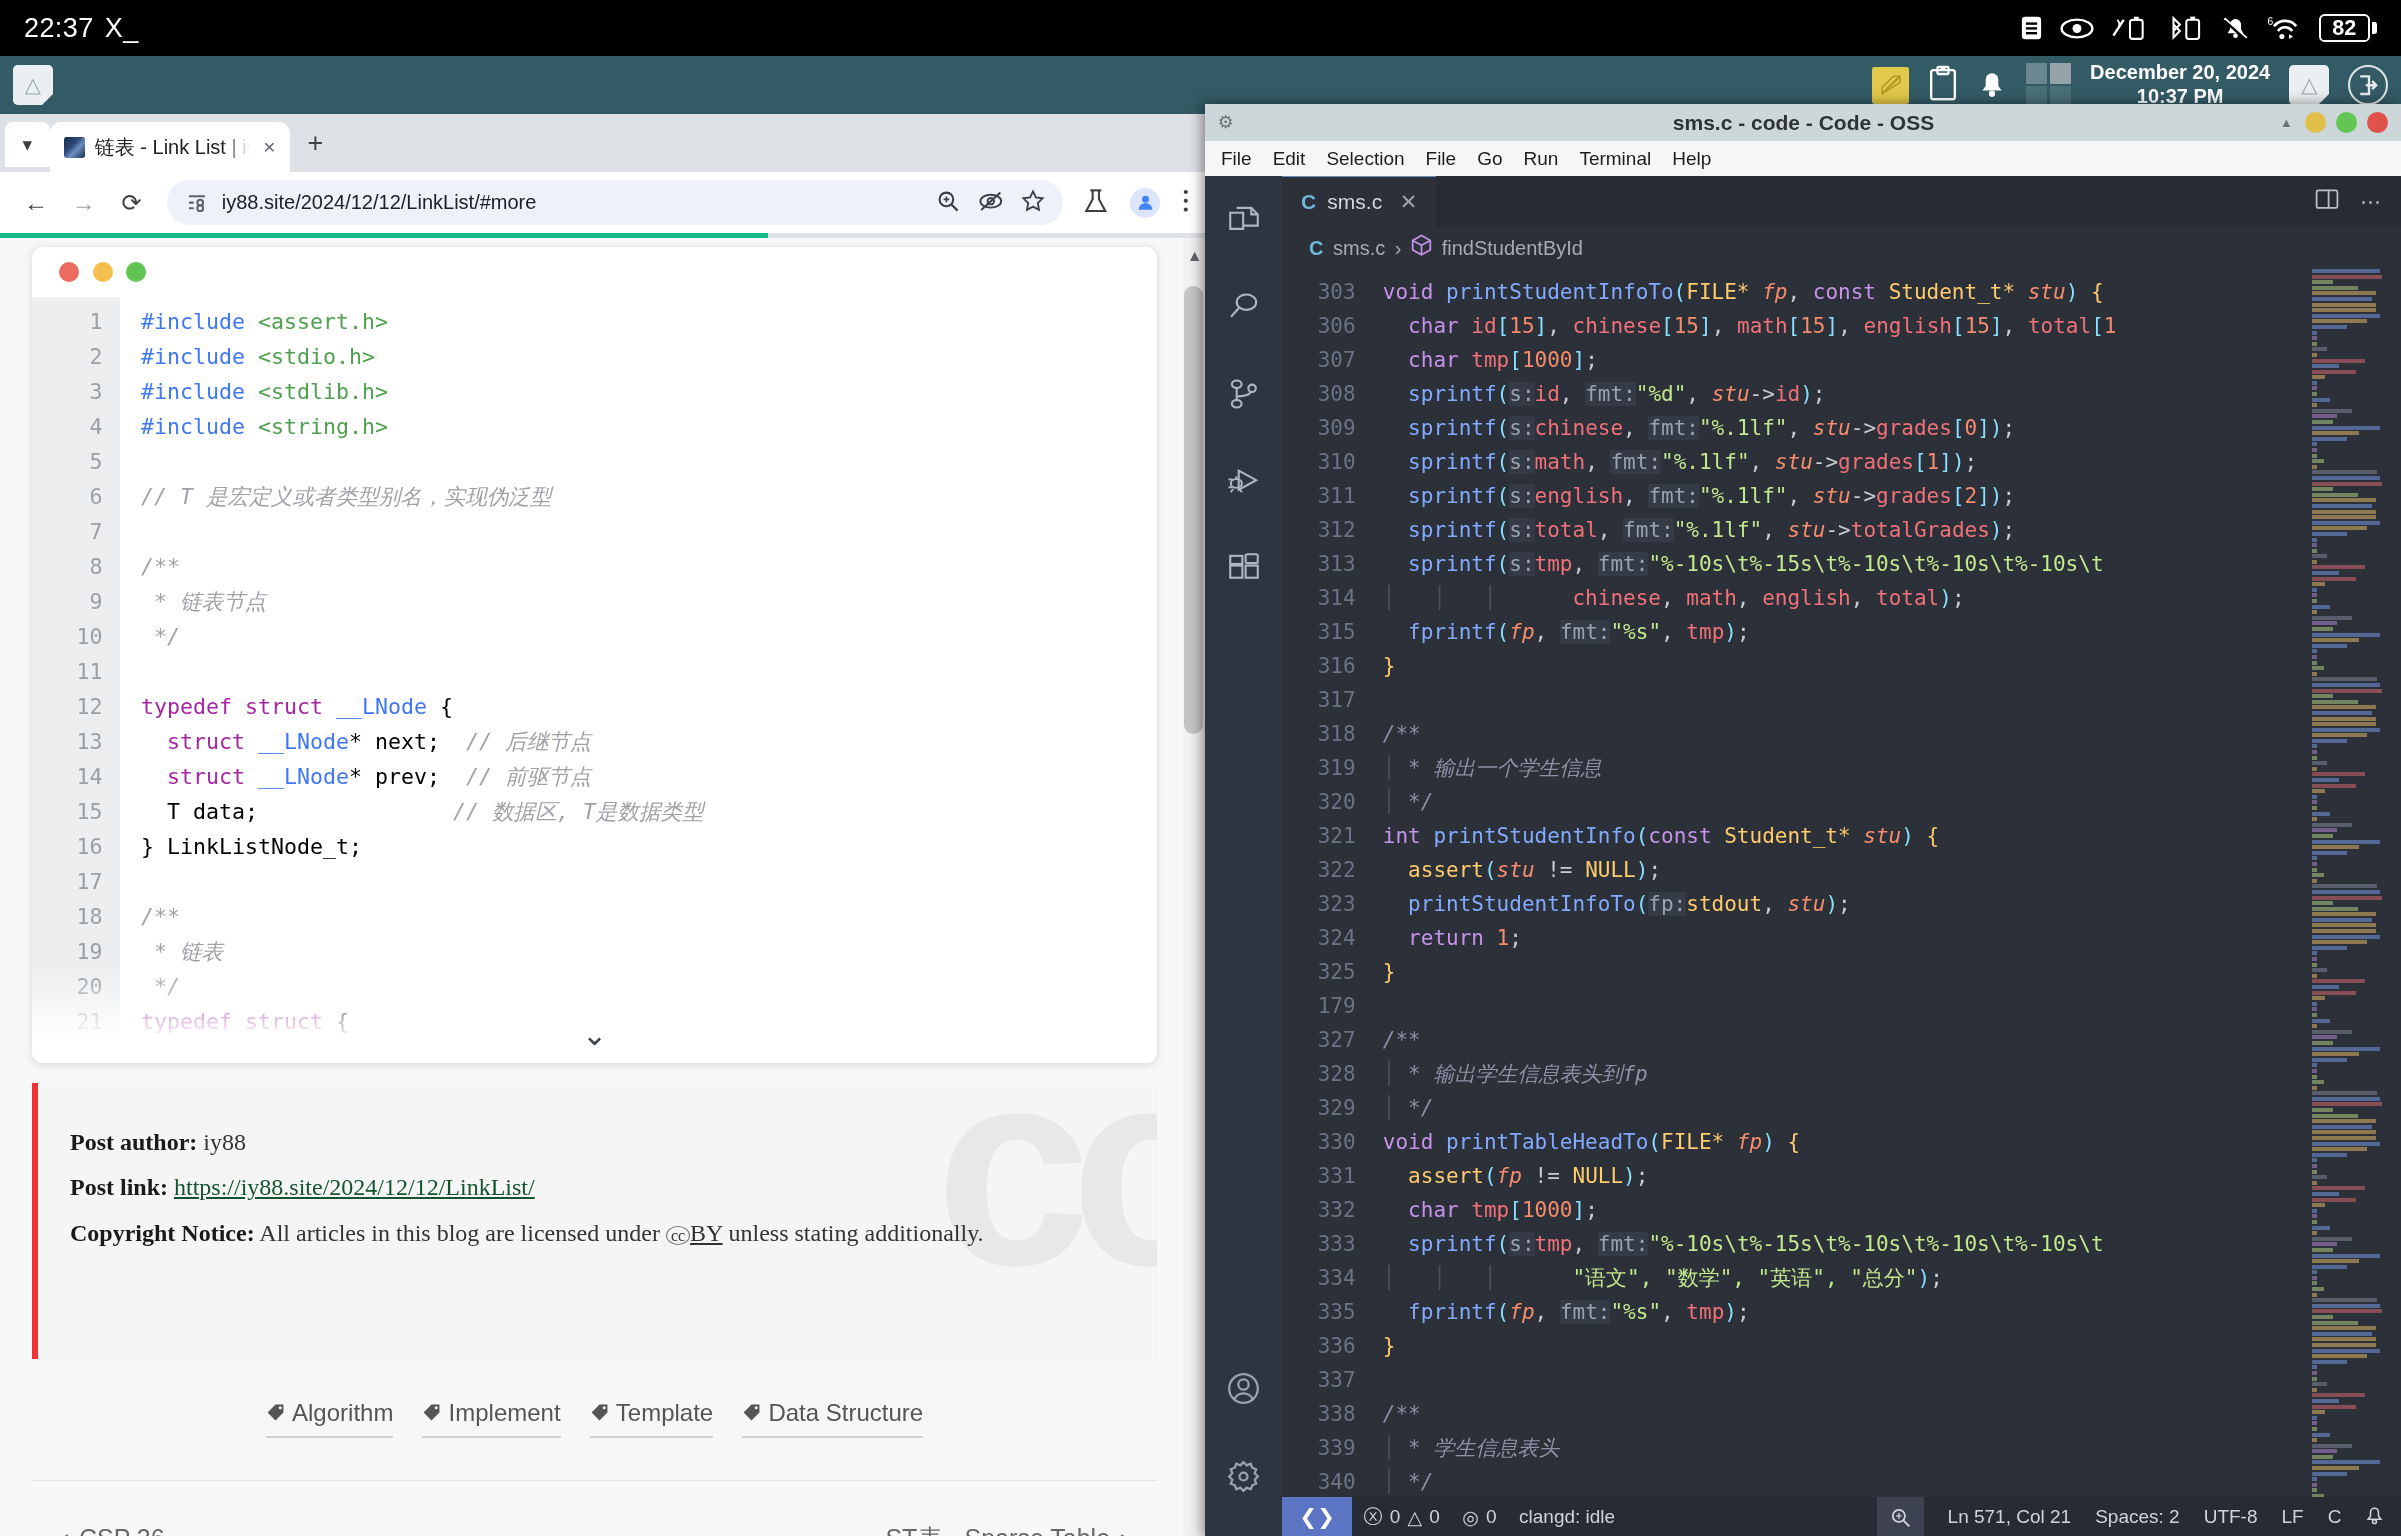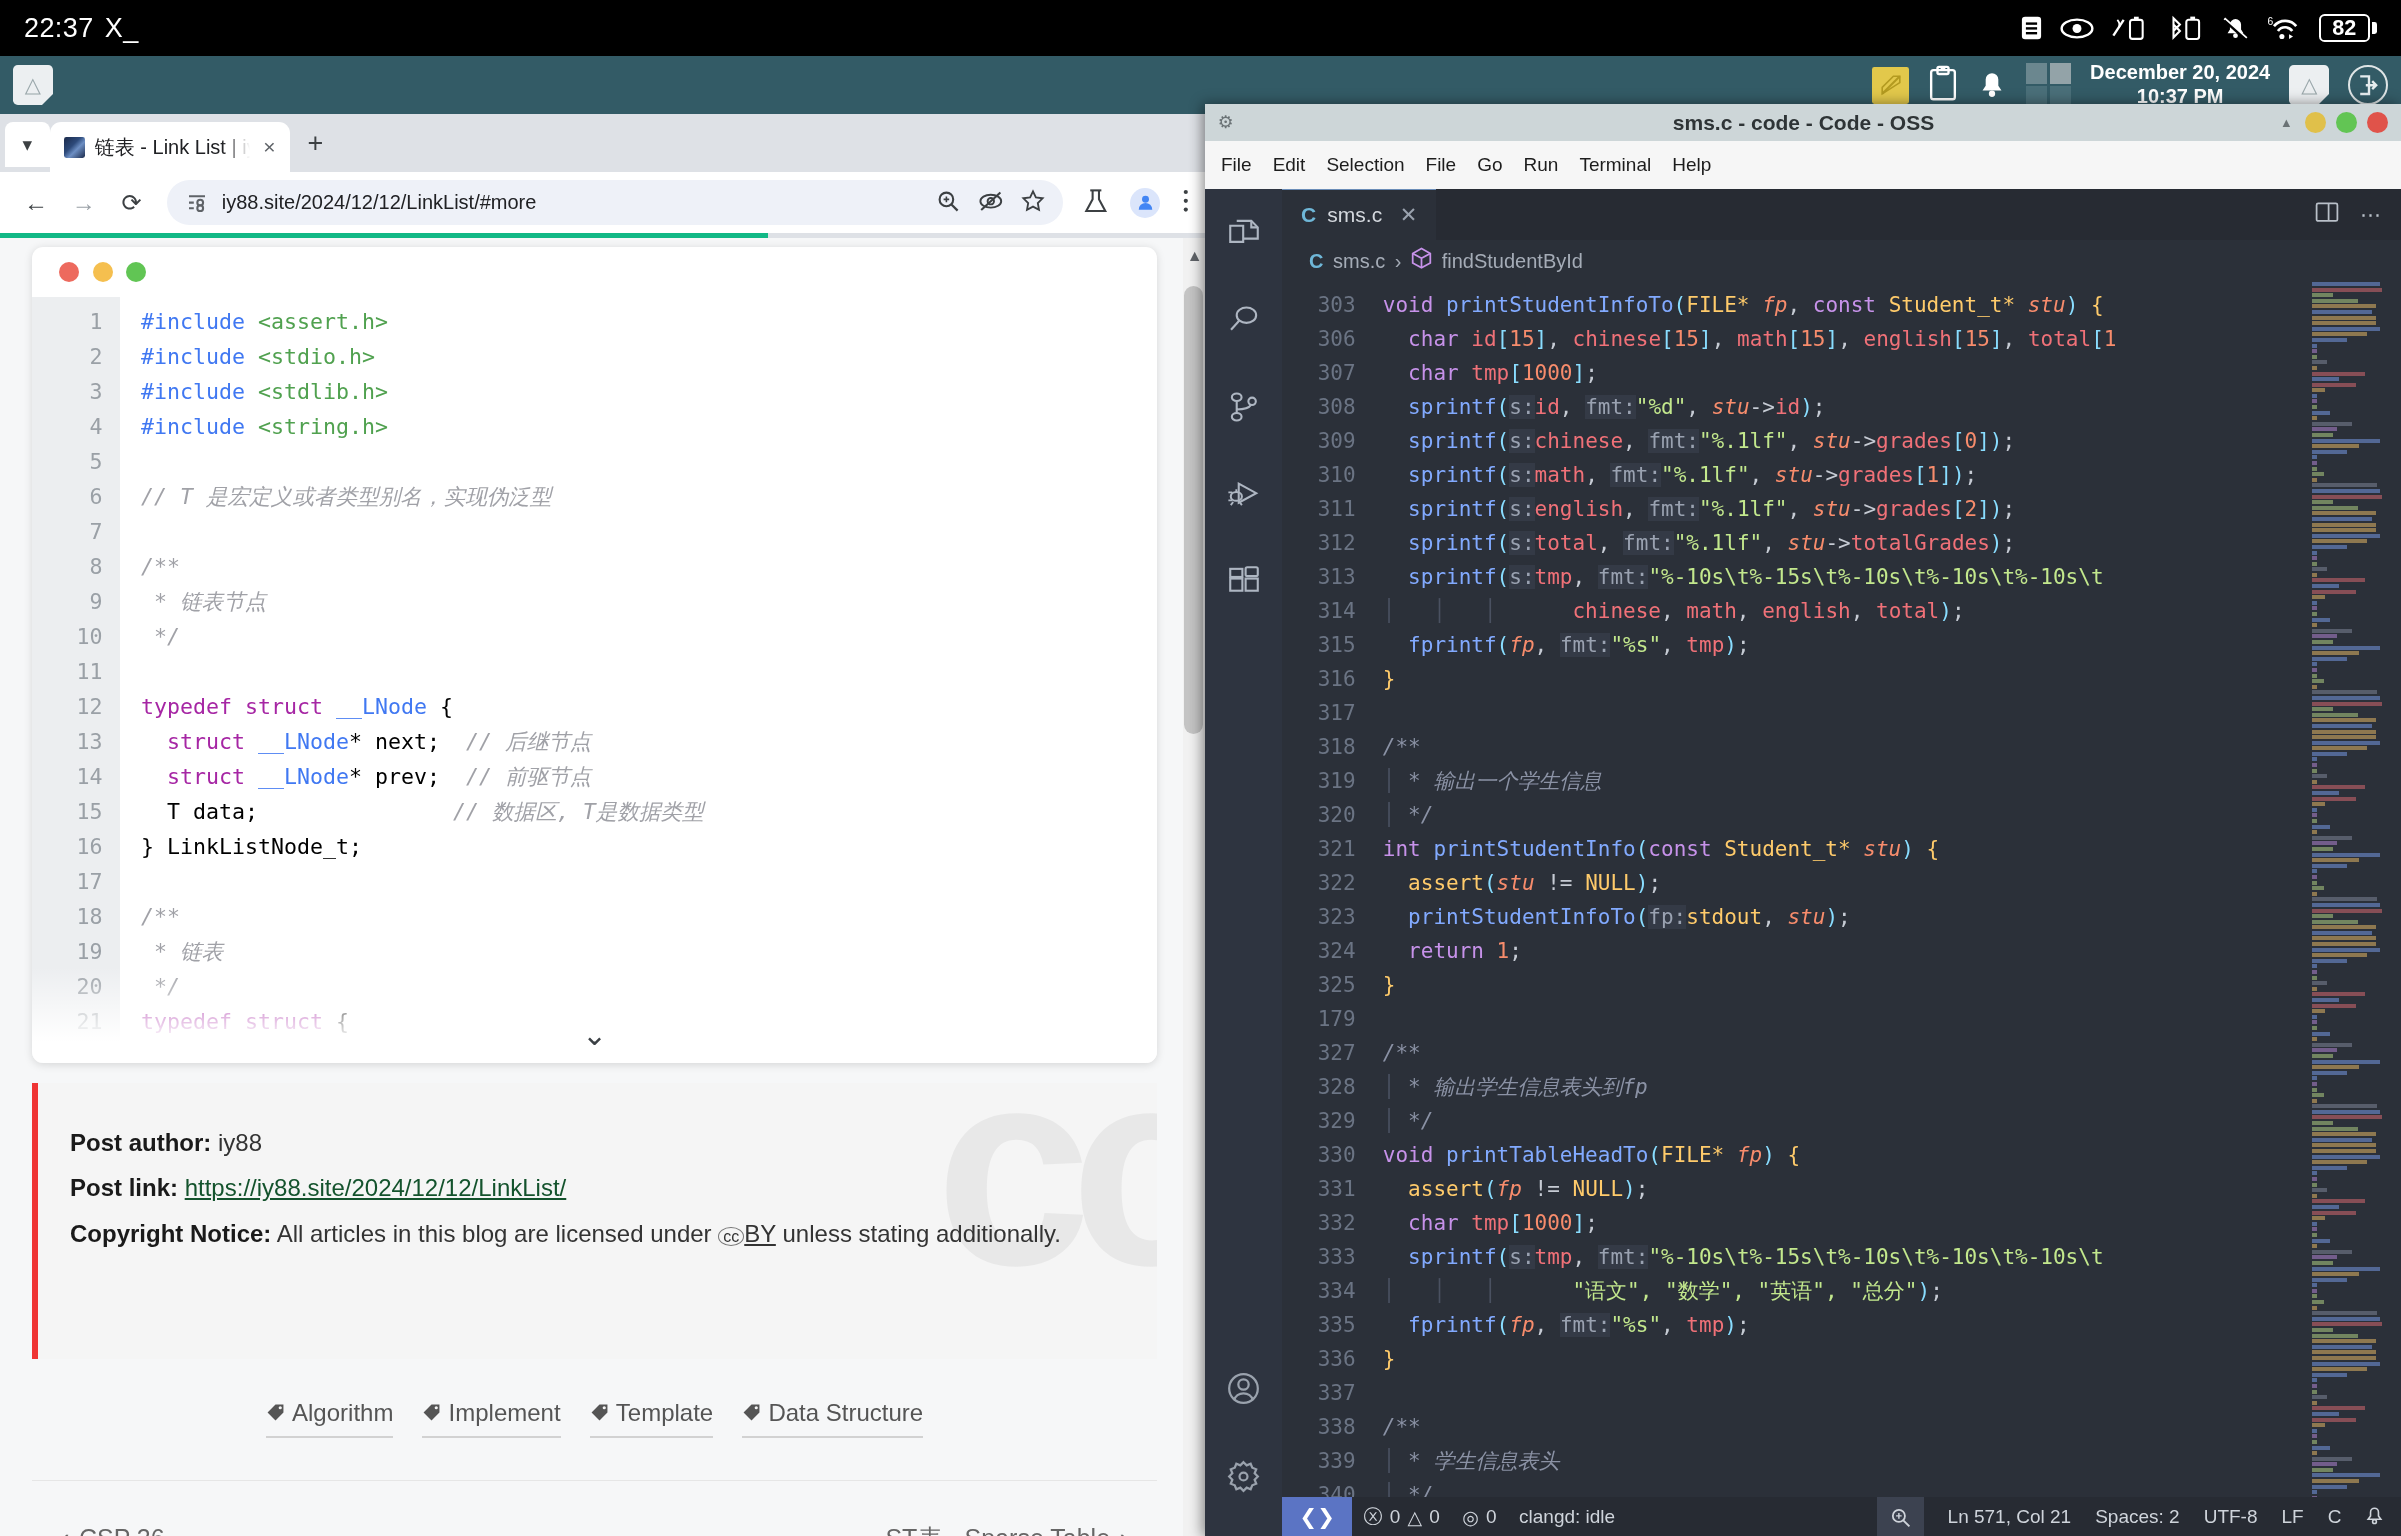--- a/index.html
+++ b/index.html
@@ -140,21 +140,21 @@
 
   
   .copybox {
     position:absolute; left:32px; top:845px; width:1125px; height:276px;
     background:#f5f5f5; border-left:6.4px solid #ef3434; overflow:hidden;
   }
   .cb-watermark {
     position:absolute; right:-48px; top:-56px; font-size:280px; color:#e8e8e8;
     font-weight:bold; letter-spacing:-21px; line-height:1; user-select:none;
   }
-  .cb-lines { position:relative; padding: 37px 32px; font-size:24px; color:#333; line-height:1.9;}
+  .cb-lines { position:relative; padding: 37px 32px; font-size:24px; color:#333; line-height:1.9;font-family:Liberation Serif, serif;}
   .cb-lines b { color:#1a1a1a;}
   .cb-link { color:#14532d; text-decoration:underline; }
   .cc-cc { border:1.6px solid #777; border-radius:50%; padding:0 4px; font-size:16px; }
 
   
   .tagrow {
     position:absolute; left:32px; top:1161px; width:1125px;
     display:flex; align-items:center; justify-content:center; gap:29px;
   }
   .tag { display:flex; align-items:center; gap:7.2px; font-size:24px; color:#555;
@@ -187,21 +187,21 @@
   .vs-title {
     height:37px; background:#cdd6d8; display:flex; align-items:center;
     justify-content:center; position:relative; flex:none;
   }
   .vs-title-text { font-size:21px; color:#2e3436; font-weight:bold;}
   .vs-title-left { position:absolute; left:12.8px; color:#6a7275; font-size:17.6px;}
   .vs-title-btns { position:absolute; right:14.4px; display:flex; align-items:center; gap:9.6px;}
   .vs-dot{ width:21px;height:21px;border-radius:50%;}
   .vs-min{ color:#6a7275; font-size:12.8px; margin-right:3.2px;}
   .vs-menu {
-    height:48px; background:#f6f6f6; display:flex; align-items:center; gap:21px;
+    height:35px; background:#f6f6f6; display:flex; align-items:center; gap:21px;
     padding-left:16px; font-size:19px; color:#1d1d1d; flex:none;
   }
   .vs-body { flex:1; display:flex; min-height:0;}
   .vs-activity {
     width:77px; background:#2e3440; display:flex; flex-direction:column;
     align-items:center; padding-top:27px; gap:50px; flex:none;
   }
   .vs-act-ico { color:#aeb6c2; }
   .vs-act-bottom { margin-top:auto; display:flex; flex-direction:column; gap:50px; padding-bottom:40px;}
   .vs-main { flex:1; background:#2b3039; display:flex; flex-direction:column; min-width:0; position:relative;}

